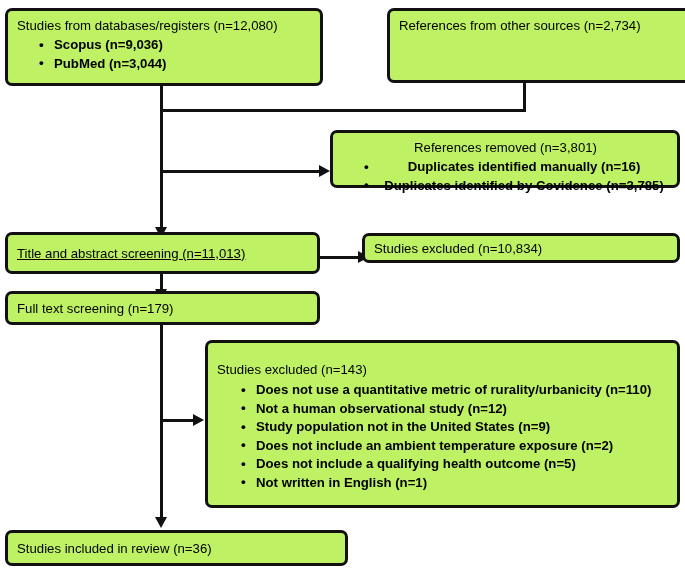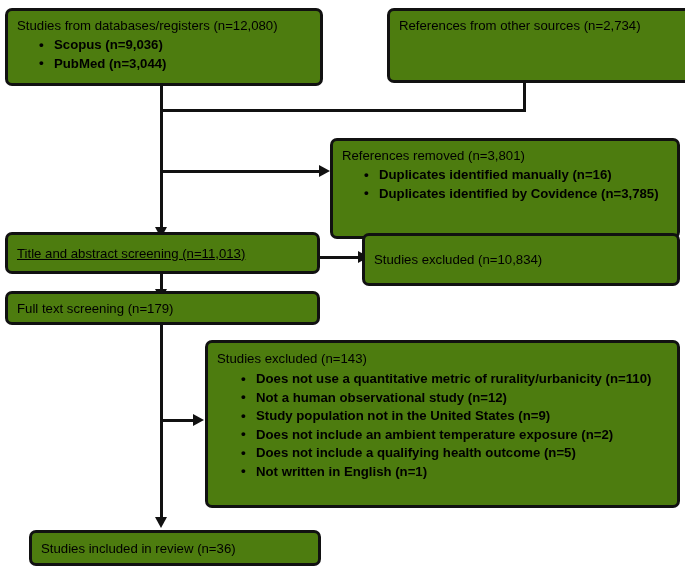--- a/index.html
+++ b/index.html
@@ -9,21 +9,21 @@
     color:#000000;
     overflow:hidden;
   }
   #diagram{position:relative;width:685px;height:572px;}
 
   .box{
     position:absolute;
     box-sizing:border-box;
     border:3px solid #111111;
     border-radius:7px;
-    background:#4d7c0f;
+    background:#bef264;
     padding:6px 8px 6px 9px;
     z-index:2;
   }
   .box .head{
     font-size:13.2px;
     line-height:17px;
     white-space:nowrap;
   }
   ul.bullets{
     list-style:none;
@@ -95,49 +95,49 @@
     <ul class="bullets">
       <li>Scopus (n=9,036)</li>
       <li>PubMed (n=3,044)</li>
     </ul>
   </div>
 
   <div class="box" style="left:363px;top:8px;width:317px;height:75px;margin-left:24px;">
     <div class="head">References from other sources (n=2,734)</div>
   </div>
 
-  <div class="box" style="left:330px;top:138px;width:350px;height:101px;">
+  <div class="box" style="left:330px;top:130px;width:350px;height:58px;text-align:center;">
     <div class="head">References removed (n=3,801)</div>
     <ul class="bullets">
       <li>Duplicates identified manually (n=16)</li>
       <li>Duplicates identified by Covidence (n=3,785)</li>
     </ul>
   </div>
 
   <div class="box" style="left:5px;top:232px;width:315px;height:42px;display:flex;align-items:center;text-decoration:underline;">
     <div class="head">Title and abstract screening (n=11,013)</div>
   </div>
 
-  <div class="box" style="left:362px;top:233px;width:318px;height:53px;display:flex;align-items:center;">
+  <div class="box" style="left:362px;top:233px;width:318px;height:30px;display:flex;align-items:center;">
     <div class="head">Studies excluded (n=10,834)</div>
   </div>
 
   <div class="box" style="left:5px;top:291px;width:315px;height:34px;display:flex;align-items:center;">
     <div class="head">Full text screening (n=179)</div>
   </div>
 
-  <div class="box" style="left:205px;top:340px;width:475px;height:168px;padding-top:7px;">
+  <div class="box" style="left:205px;top:340px;width:475px;height:168px;padding-top:18px;">
     <div class="head">Studies excluded (n=143)</div>
     <ul class="bullets" style="padding-left:24px;margin-top:3px;">
       <li>Does not use a quantitative metric of rurality/urbanicity (n=110)</li>
       <li>Not a human observational study (n=12)</li>
       <li>Study population not in the United States (n=9)</li>
       <li>Does not include an ambient temperature exposure (n=2)</li>
       <li>Does not include a qualifying health outcome (n=5)</li>
       <li>Not written in English (n=1)</li>
     </ul>
   </div>
 
-  <div class="box" style="left:5px;top:530px;width:292px;height:36px;display:flex;align-items:center;margin-left:24px;">
+  <div class="box" style="left:5px;top:530px;width:343px;height:36px;display:flex;align-items:center;">
     <div class="head">Studies included in review (n=36)</div>
   </div>
 
 </div>
 
 </body></html>

